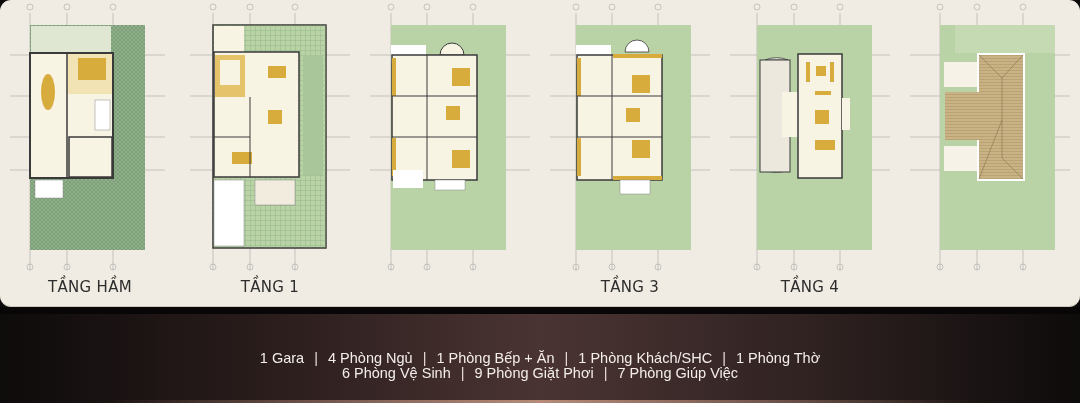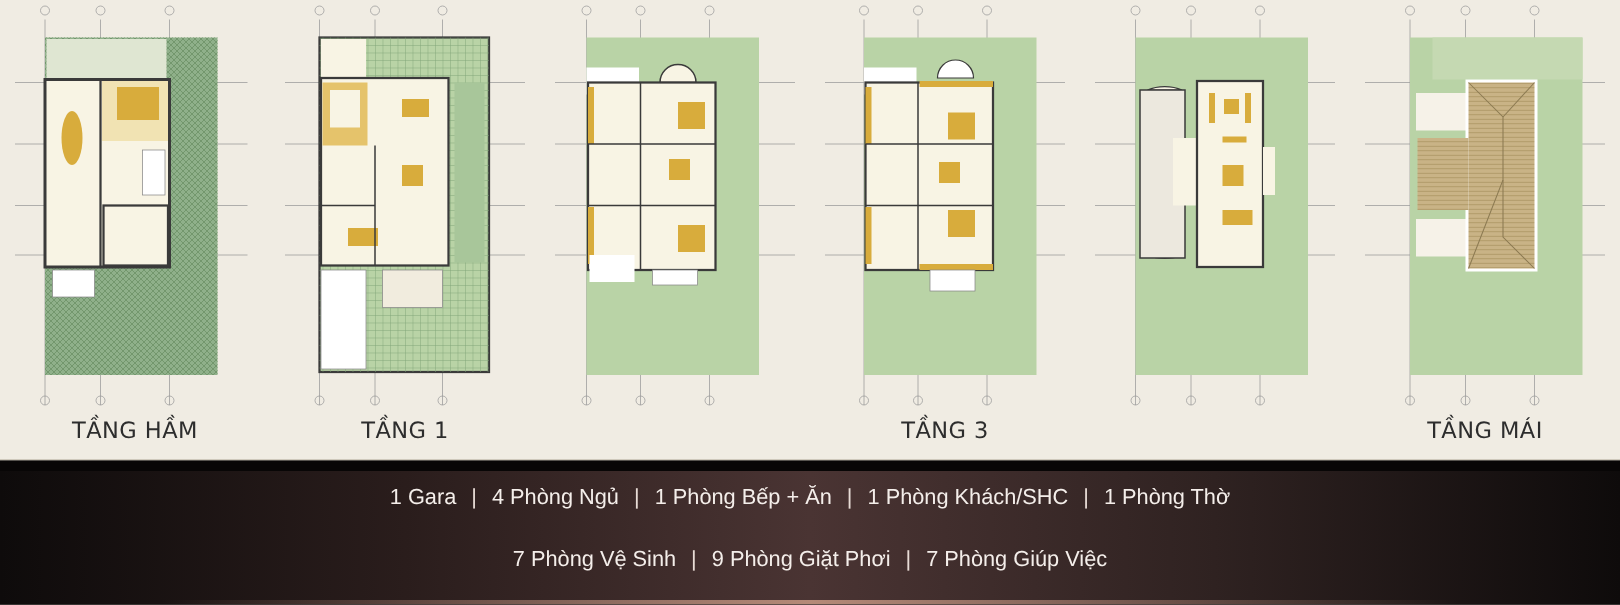--- a/index.html
+++ b/index.html
@@ -1,21 +1,21 @@
 <!DOCTYPE html>
 <html><head>
 <meta charset="utf-8">
 <style>
   * { box-sizing: border-box; margin: 0; padding: 0; }
   html, body { width: 1080px; height: 403px; overflow: hidden; background: #0c0a0a; }
   body { font-family: "Liberation Sans", sans-serif; position: relative; }
 
   .plans-panel {
     position: absolute; left: 0; top: 0; width: 1080px; height: 307px;
-    background: #f0ece3; border-bottom: 1px solid #cfc9bc;
+    background: #f0ece3; border-bottom: 1px solid #cfc9bc; border-radius: 11px;
   }
   .dark-strip { position: absolute; left: 0; top: 307px; width: 1080px; height: 7px; background: #080606; }
 
   .plan {
     position: absolute; top: 0; width: 180px; height: 307px;
   }
   .plan svg { position: absolute; left: 0; top: 0; }
   .plan-label {
     position: absolute; top: 278px; left: 0; width: 100%;
     text-align: center; font-size: 15px; color: #2d2d2d; letter-spacing: 0.3px;
@@ -23,21 +23,21 @@
   }
 
   .info-panel {
     position: absolute; left: 0; top: 314px; width: 1080px; height: 89px;
     background: linear-gradient(90deg, #0e0b0b 0%, #2a1d1c 25%, #4a3433 50%, #2f2221 75%, #0e0b0b 100%);
   }
   .info-line {
     position: absolute; left: 0; width: 100%; text-align: center;
     color: #f4eeea; font-size: 14.5px; white-space: nowrap;
   }
-  .info-line.l1 { top: 10px; text-decoration: underline; }
+  .info-line.l1 { top: 36px; text-decoration: underline; }
   .info-line.l2 { top: 51px; }
   .info-line span.sep { display: inline-block; margin: 0 10px; color: #e8dcd6; }
   .info-line span.item { display: inline-block; }
   .bottom-glow {
     position: absolute; left: 0; bottom: 0; width: 1080px; height: 3px;
     background: linear-gradient(90deg, rgba(0,0,0,0) 10%, #b58a78 50%, rgba(0,0,0,0) 90%);
   }
 </style>
 </head>
 <body>
@@ -215,20 +215,21 @@
       <rect x="62" y="92" width="60" height="45" fill="#f8f4e4"></rect>
       <rect x="78" y="54" width="44" height="124" fill="#f8f4e4" stroke="#3a3a3a" stroke-width="1.5"></rect>
       <rect x="86" y="62" width="4" height="20" fill="#d8ac3c"></rect>
       <rect x="96" y="66" width="10" height="10" fill="#d8ac3c"></rect>
       <rect x="110" y="62" width="4" height="20" fill="#d8ac3c"></rect>
       <rect x="95" y="91" width="16" height="4" fill="#d8ac3c"></rect>
       <rect x="95" y="110" width="14" height="14" fill="#d8ac3c"></rect>
       <rect x="95" y="140" width="20" height="10" fill="#d8ac3c"></rect>
       <rect x="122" y="98" width="8" height="32" fill="#f8f4e4"></rect>
     </svg>
+    <div class="plan-label">TẦNG 4</div>
   </div>
 
   <div class="plan" style="left:900px">
     <svg width="180" height="307">
       <defs>
         <pattern id="tile1" width="3" height="3" patternUnits="userSpaceOnUse">
           <rect width="3" height="3" fill="#c9b386"></rect>
           <path d="M0 1.5 L3 1.5" stroke="#a8935f" stroke-width="0.5"></path>
         </pattern>
       </defs>
@@ -253,27 +254,26 @@
       <rect x="44" y="146" width="35" height="25" fill="#f6f2e8"></rect>
       <rect x="77" y="53" width="48" height="128" fill="#ffffff"></rect>
       <rect x="79" y="55" width="44" height="124" fill="url(#tile1)"></rect>
       <rect x="45" y="92" width="34" height="48" fill="url(#tile1)"></rect>
       <g stroke="#8c7a52" stroke-width="0.7" fill="none">
         <path d="M79 55 L102 78 L102 120 L79 179"></path>
         <path d="M123 55 L102 78"></path>
           <path d="M123 179 L102 158 L102 120"></path>
       </g>
     </svg>
-    <div class="plan-label">TẦNG MÁI</div>
   </div>
 </div>
 
 <div class="dark-strip"></div>
 
 <div class="info-panel">
   <div class="info-line l1">
     <span class="item">1 Gara</span><span class="sep">|</span><span class="item">4 Phòng Ngủ</span><span class="sep">|</span><span class="item">1 Phòng Bếp + Ăn</span><span class="sep">|</span><span class="item">1 Phòng Khách/SHC</span><span class="sep">|</span><span class="item">1 Phòng Thờ</span>
   </div>
   <div class="info-line l2">
-    <span class="item">7 Phòng Vệ Sinh</span><span class="sep">|</span><span class="item">9 Phòng Giặt Phơi</span><span class="sep">|</span><span class="item">7 Phòng Giúp Việc</span>
+    <span class="item">6 Phòng Vệ Sinh</span><span class="sep">|</span><span class="item">9 Phòng Giặt Phơi</span><span class="sep">|</span><span class="item">7 Phòng Giúp Việc</span>
   </div>
   <div class="bottom-glow"></div>
 </div>
 
 </body></html>

